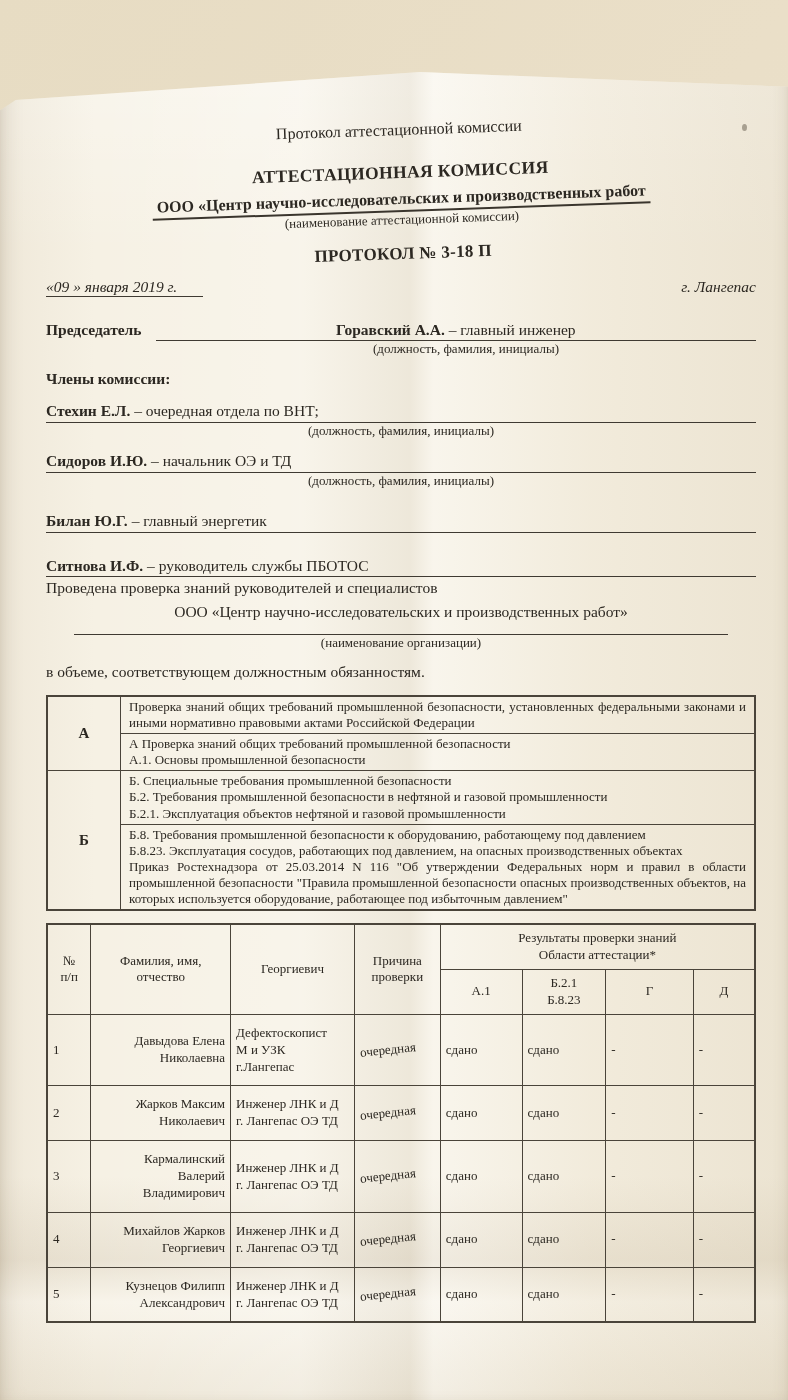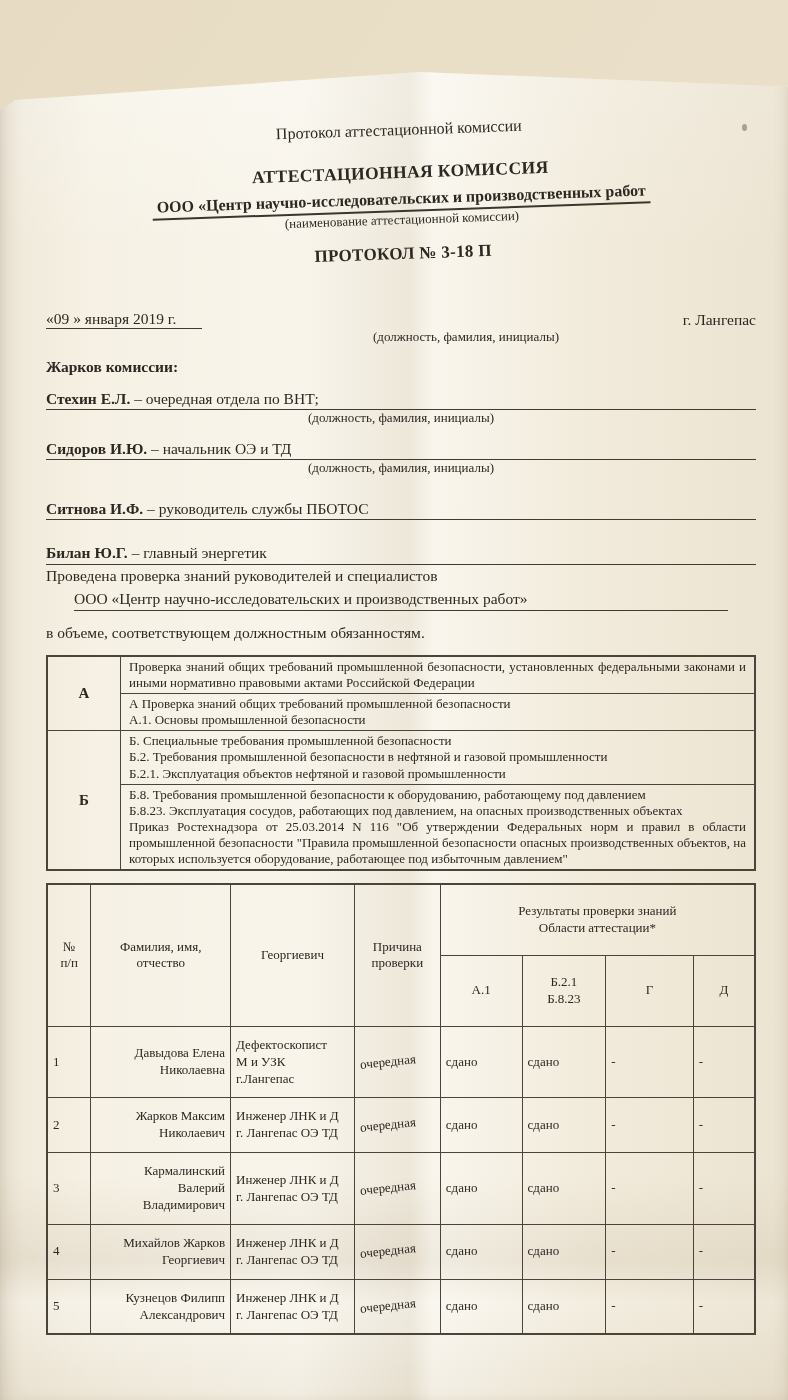--- a/index.html
+++ b/index.html
@@ -19,41 +19,41 @@
     font-family:"Liberation Serif","DejaVu Serif",serif;font-size:15.5px;line-height:1.25;}
   .center{text-align:center;}
   .bold{font-weight:bold;}
   .tilt{transform:rotate(-2deg);transform-origin:50% 50%;}
   .kicker{margin-top:12px;font-size:16px;}
   .h-commission{margin-top:22px;font-size:17.5px;letter-spacing:.4px;}
   .h-org{margin-top:5px;font-size:16px;}
   .h-org .inner{display:inline-block;border-bottom:2px solid #3a352d;padding:0 4px 1px;}
   .cap{font-size:13px;line-height:1.2;}
   .h-protocol{margin-top:16px;font-size:17px;letter-spacing:.3px;}
-  .date-row{margin-top:44px;display:flex;justify-content:space-between;align-items:flex-end;}
+  .date-row{margin-top:12px;display:flex;justify-content:space-between;align-items:flex-start;font-style:italic;}
   .date-val{border-bottom:1.5px solid #3f3a32;padding-right:26px;}
   .field-row{margin-top:23px;display:flex;align-items:baseline;}
   .field-label{font-weight:bold;white-space:nowrap;}
   .fill{flex:1;margin-left:14px;border-bottom:1.5px solid #3f3a32;text-align:center;padding-bottom:1px;}
   .caption-row{padding-left:130px;text-align:center;}
   .members-label{margin-top:12px;font-weight:bold;}
   .member-line{margin-top:13px;border-bottom:1.5px solid #3f3a32;padding-bottom:1px;}
   .member-line.gap{margin-top:23px;}
   .plain{margin-top:1px;}
-  .org2{margin:4px 28px 0;border-bottom:1.5px solid #3f3a32;text-align:left;padding-bottom:1px;}
+  .org2{margin:4px 28px 0;border-bottom:1.5px solid #3f3a32;text-align:center;padding-bottom:13px;}
   .scope{margin-top:12px;}
   table{border-collapse:collapse;width:100%;color:#2c2822;font-family:"Liberation Serif","DejaVu Serif",serif;}
   .t1{margin-top:13px;border:2px solid #4a443a;}
   .t1 td{border:1px solid #4a443a;font-size:13px;line-height:1.24;padding:2px 8px;vertical-align:top;}
   .t1 .letter{width:56px;text-align:center;font-weight:bold;font-size:15px;vertical-align:middle;}
   .just{text-align:justify;}
   .ws{white-space:pre-line;}
   .t2{margin-top:12px;border:2px solid #4a443a;}
   .t2 th,.t2 td{border:1px solid #4a443a;font-size:13px;font-weight:normal;vertical-align:middle;}
-  .t2 th{padding:18px 4px;text-align:center;line-height:1.3;}
+  .t2 th{padding:5px 4px;text-align:center;line-height:1.3;}
   .t2 td{padding:10px 5px;text-align:left;line-height:1.3;}
   .t2 td.name{text-align:right;padding-left:9px;}
   .tilt-up{display:inline-block;transform:rotate(-6deg);}
 </style>
 </head>
 <body>
 
 <div class="photo">
   <div class="paper"></div>
   <div class="speck"></div>
@@ -66,36 +66,41 @@
       <div class="center bold h-org"><span class="inner">ООО «Центр научно-исследовательских и производственных работ</span></div>
       <div class="center cap">(наименование аттестационной комиссии)</div>
       <div class="center bold h-protocol">ПРОТОКОЛ № 3-18 П</div>
     </div>
 
     <div class="date-row">
       <span class="date-val">«09 » января 2019 г.</span>
       <span>г. Лангепас</span>
     </div>
 
+    <div class="field-row">
+      <span class="field-label">Председатель</span>
+      <span class="fill"><span class="bold">Горавский А.А.</span><span> – главный инженер</span></span>
+    </div>
     <div class="caption-row cap">(должность, фамилия, инициалы)</div>
 
-    <div class="members-label">Жарков комиссии:</div>
+    <div class="members-label">Члены комиссии:</div>
 
     <div class="member-line"><span class="bold">Стехин Е.Л.</span><span> – очередная отдела по ВНТ;</span></div>
     <div class="center cap">(должность, фамилия, инициалы)</div>
 
     <div class="member-line"><span class="bold">Сидоров И.Ю.</span><span> – начальник ОЭ и ТД</span></div>
     <div class="center cap">(должность, фамилия, инициалы)</div>
 
+    <div class="member-line gap"><span class="bold">Билан Ю.Г.</span><span> – главный энергетик</span></div>
+
     <div class="member-line gap"><span class="bold">Ситнова И.Ф.</span><span> – руководитель службы ПБОТОС</span></div>
-
-    <div class="member-line gap"><span class="bold">Билан Ю.Г.</span><span> – главный энергетик</span></div>
 
     <div class="plain">Проведена проверка знаний руководителей и специалистов</div>
     <div class="org2">ООО «Центр научно-исследовательских и производственных работ»</div>
+    <div class="center cap">(наименование организации)</div>
     <div class="scope">в объеме, соответствующем должностным обязанностям.</div>
 
     <table class="t1">
       <tbody>
         <tr>
           <td class="letter" rowspan="2">А</td>
           <td class="just">Проверка знаний общих требований промышленной безопасности, установленных федеральными законами и иными нормативно правовыми актами Российской Федерации</td>
         </tr>
         <tr>
           <td class="ws">А Проверка знаний общих требований промышленной безопасности

